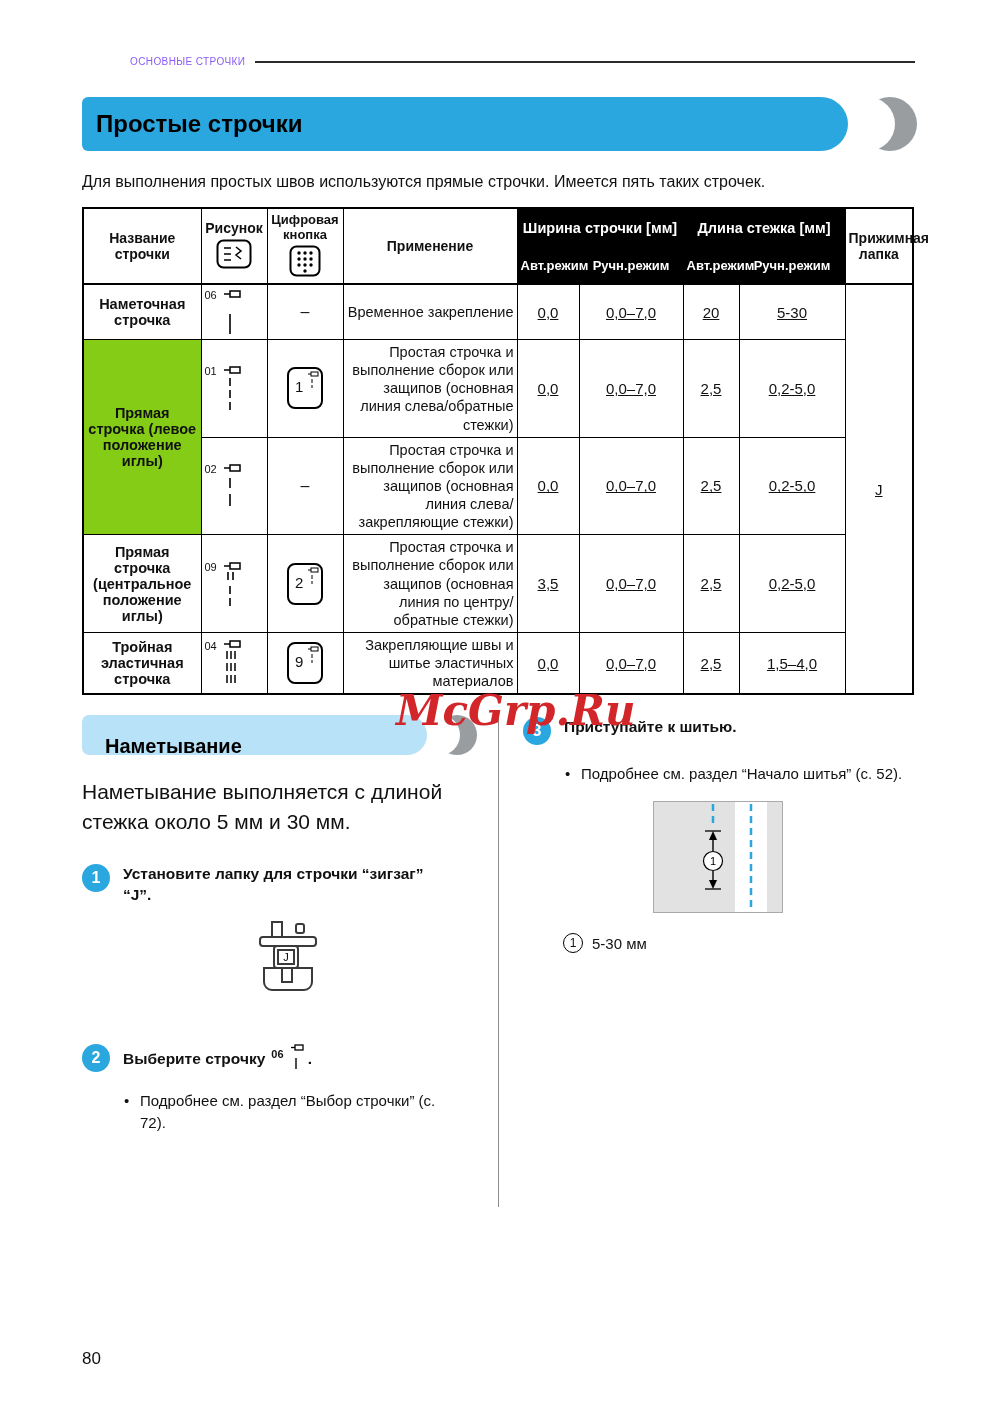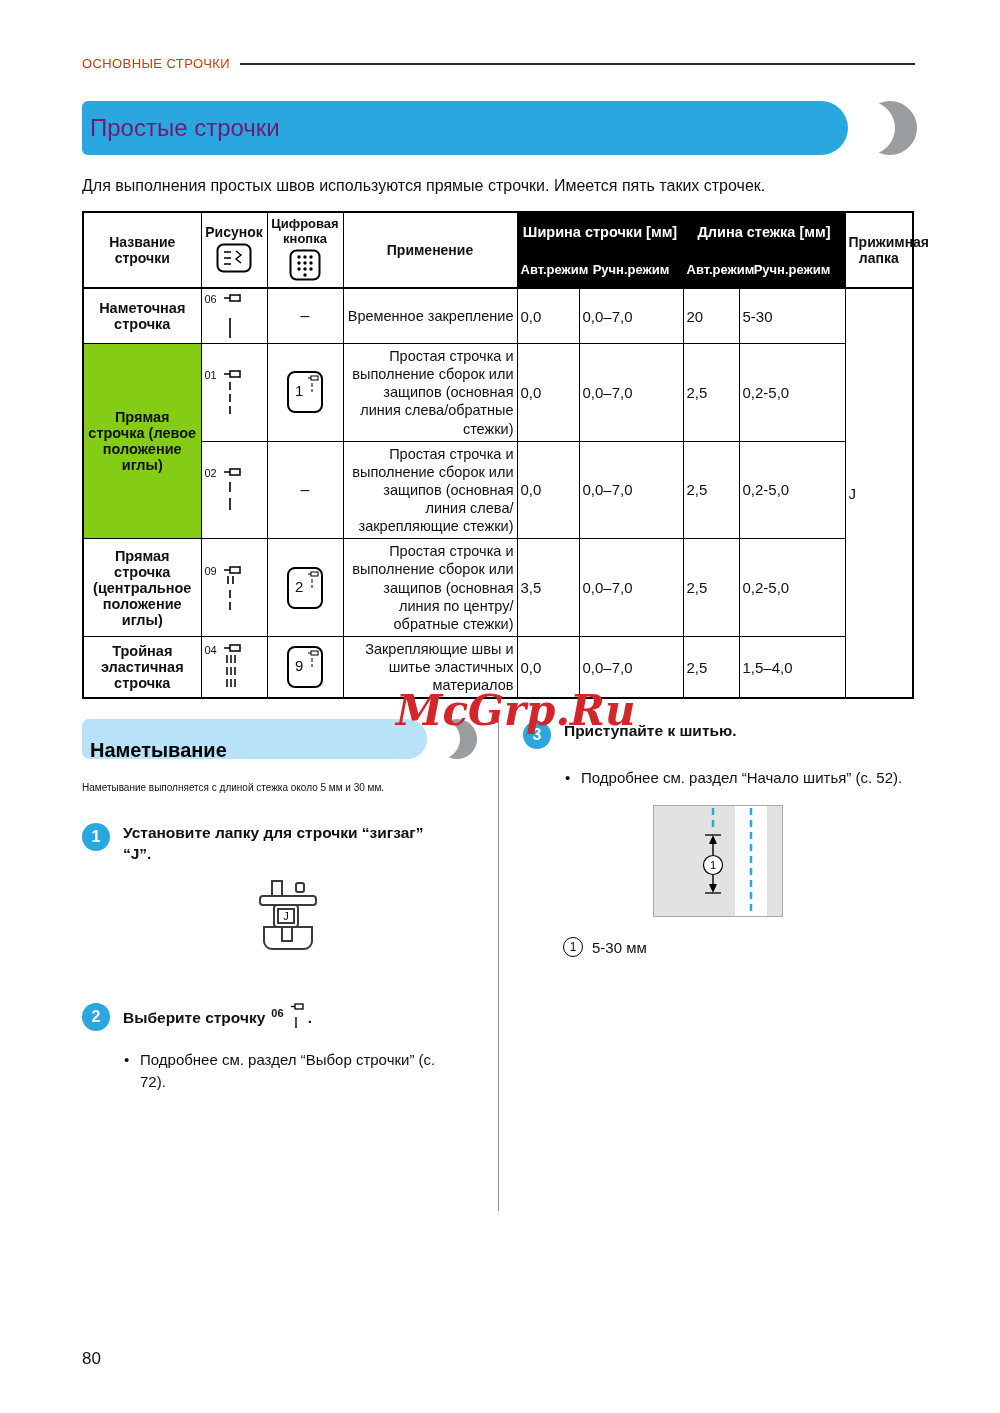--- a/index.html
+++ b/index.html
@@ -1,44 +1,44 @@
 <!DOCTYPE html>
 <html><head>
 <meta charset="utf-8">
 <style>
   html,body{margin:0;padding:0;background:#fff;}
   .page{position:relative;width:1000px;height:1413px;background:#fff;overflow:hidden;
         font-family:"Liberation Sans",sans-serif;color:#111;}
 
   
   .topline{display:flex;align-items:center;margin:56px 85px 0 82px;}
-  .topline-title{color:#c2410c;font-size:13px;letter-spacing:.4px;white-space:nowrap;}
+  .topline-title{color:#8b5cf6;font-size:10px;letter-spacing:.4px;white-space:nowrap;margin-left:48px;}
   .topline-rule{flex:1;height:2px;background:#2b2b2b;margin-left:10px;}
 
   
   .banner{position:relative;margin:30px 0 0 82px;height:54px;width:836px;}
   .banner-bar{position:absolute;left:0;top:0;width:766px;height:54px;background:#2ba7e0;
               border-radius:6px 27px 27px 6px;display:flex;align-items:center;}
-  .banner-title{color:#701a75;font-weight:normal;font-size:24px;padding-left:8px;}
+  .banner-title{color:#000000;font-weight:bold;font-size:24px;padding-left:14px;}
   .banner-crescent{position:absolute;right:0;top:0;}
 
   .intro{margin:22px 0 0 82px;font-size:16px;}
 
   
   table.stitch{border-collapse:collapse;table-layout:fixed;width:830px;margin:16px 0 0 82px;
                font-size:14.5px;border:2px solid #000;}
   table.stitch th,table.stitch td{border:1px solid #000;padding:3px;}
   .hw{background:#fff;font-weight:bold;text-align:center;vertical-align:middle;font-size:14px;}
   .dark{background:#000;color:#fff;font-weight:bold;vertical-align:middle;font-size:14.5px;}
   .subhead{font-size:13px;}
   tr.first-body td{border-top:2px solid #000;}
   .name-cell{font-weight:bold;text-align:center;vertical-align:middle;font-size:14.5px;padding:4px 2px;}
   .name-gray{background:#84cc16;}
   .cell-app{vertical-align:middle;padding:5px 6px;line-height:1.25;font-size:14.5px;text-align:right;}
-  .num{text-align:left;vertical-align:middle;font-size:15px;}
+  .num{text-align:center;vertical-align:middle;font-size:15px;text-decoration:underline;}
   .pattern-cell{vertical-align:middle;padding:4px 2px 4px 6px;}
   .pat{display:flex;align-items:flex-start;gap:3px;}
   .pat-no{font-size:11px;padding-top:1px;}
   .btn-cell{text-align:center;vertical-align:middle;}
   .digit-btn{position:relative;width:32px;height:38px;border:2px solid #000;border-radius:8px;
              margin:0 auto;background:#fff;}
   .digit-btn .digit{position:absolute;left:6px;top:9px;font-size:15px;}
   .digit-btn svg{position:absolute;right:2px;top:2px;}
   .dash-val{font-size:16px;}
 
@@ -47,24 +47,24 @@
 
   
   .lower{display:flex;margin:20px 0 0 82px;min-height:492px;}
   .col-left{width:400px;}
   .v-divider{width:1px;background:#8d8d8d;margin-left:16px;align-self:stretch;}
   .col-right{flex:1;padding-left:24px;max-width:400px;}
 
   .banner-sm{position:relative;height:40px;width:396px;}
   .banner-sm-bar{position:absolute;left:0;top:0;width:345px;height:40px;background:#b8e2f7;
                  border-radius:7px 20px 20px 7px;display:flex;align-items:center;}
-  .banner-sm-title{font-weight:bold;font-size:20px;padding-left:8px;color:#000;margin-top:22px;}
+  .banner-sm-title{font-weight:bold;font-size:20px;padding-left:23px;color:#000;margin-top:22px;}
   .banner-sm-crescent{position:absolute;right:0;top:0;}
 
-  .sub-intro{margin:22px 0 0 0;font-size:10px;line-height:1.4;width:372px;}
+  .sub-intro{margin:22px 0 0 0;font-size:21px;line-height:1.4;width:372px;}
 
   .step{display:flex;margin-top:28px;}
   .step-circle{flex:0 0 28px;width:28px;height:28px;border-radius:50%;background:#2ba7e0;color:#fff;
                font-weight:bold;font-size:16px;text-align:center;line-height:28px;}
   .step-text{font-weight:bold;font-size:15.5px;line-height:1.35;margin-left:13px;width:330px;}
   .sup{font-size:11px;vertical-align:6px;margin:0 2px 0 6px;}
   .inline-stitch{vertical-align:-6px;margin-right:4px;}
 
   .foot-figure{margin:14px 0 0 156px;}
 

